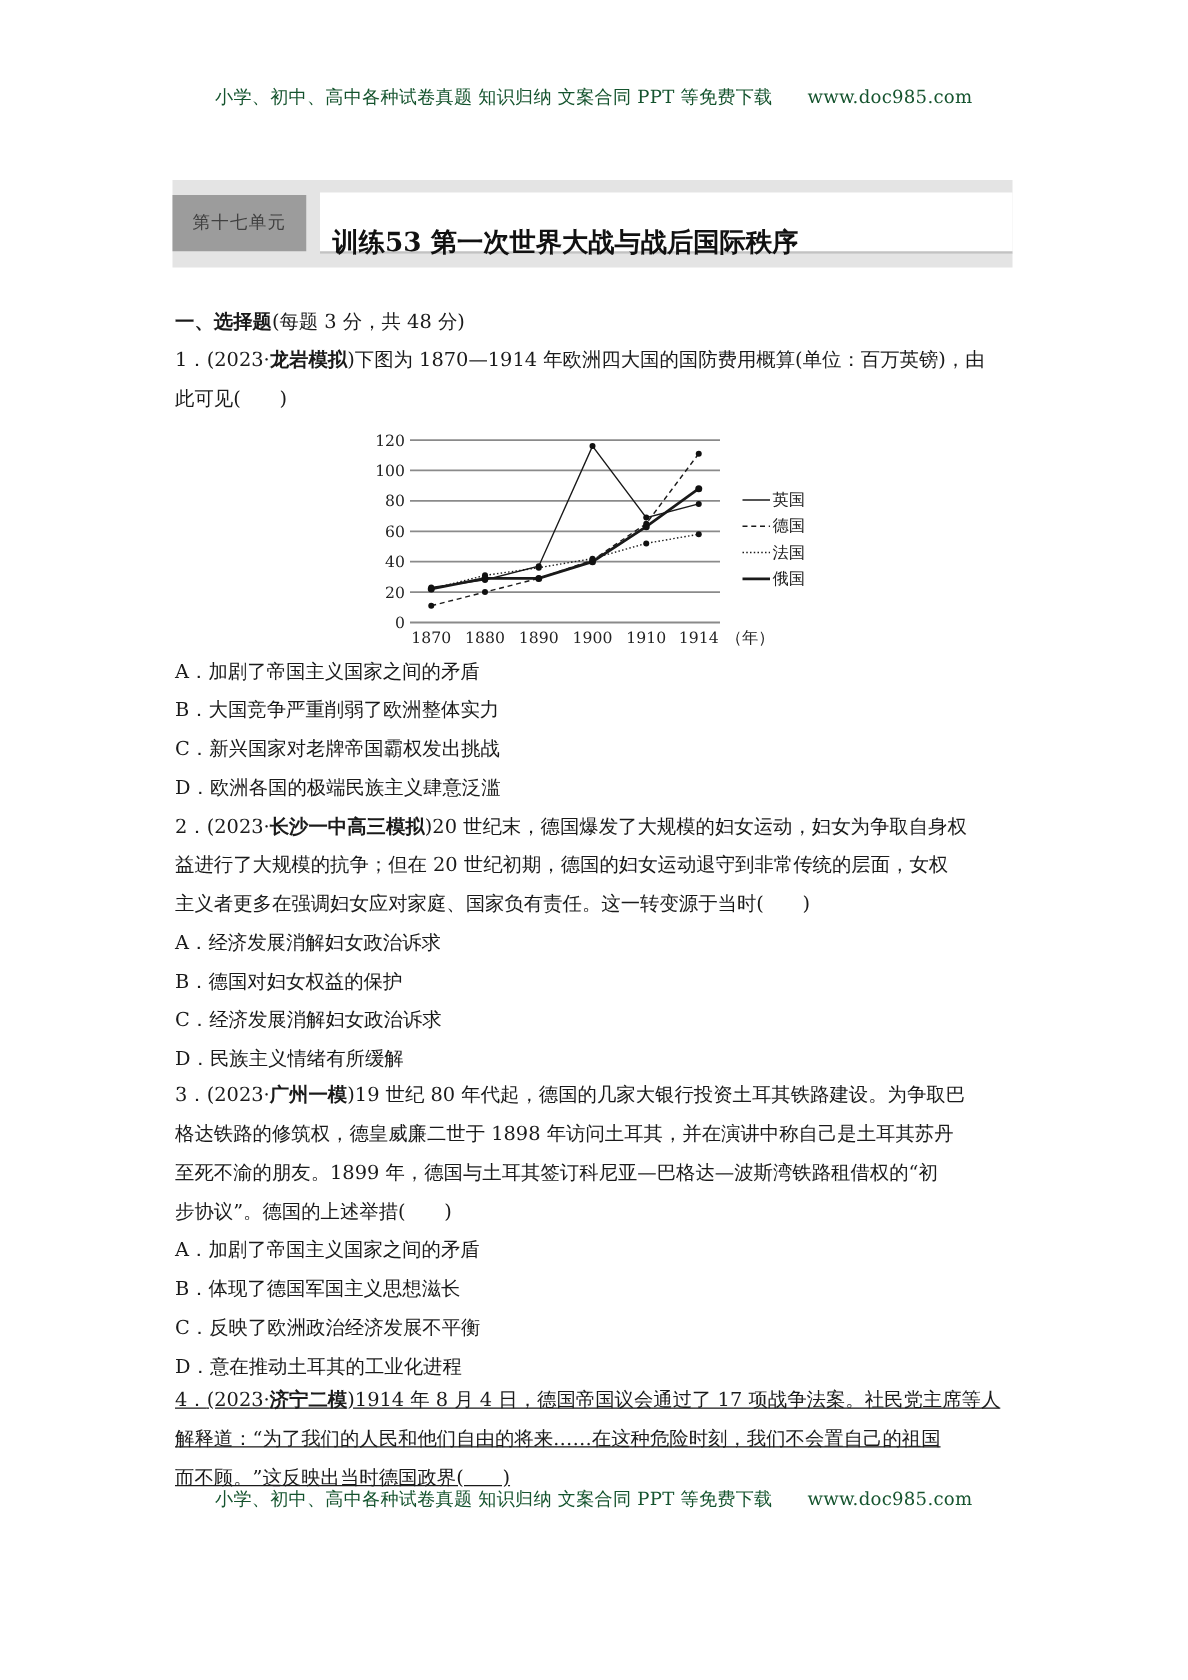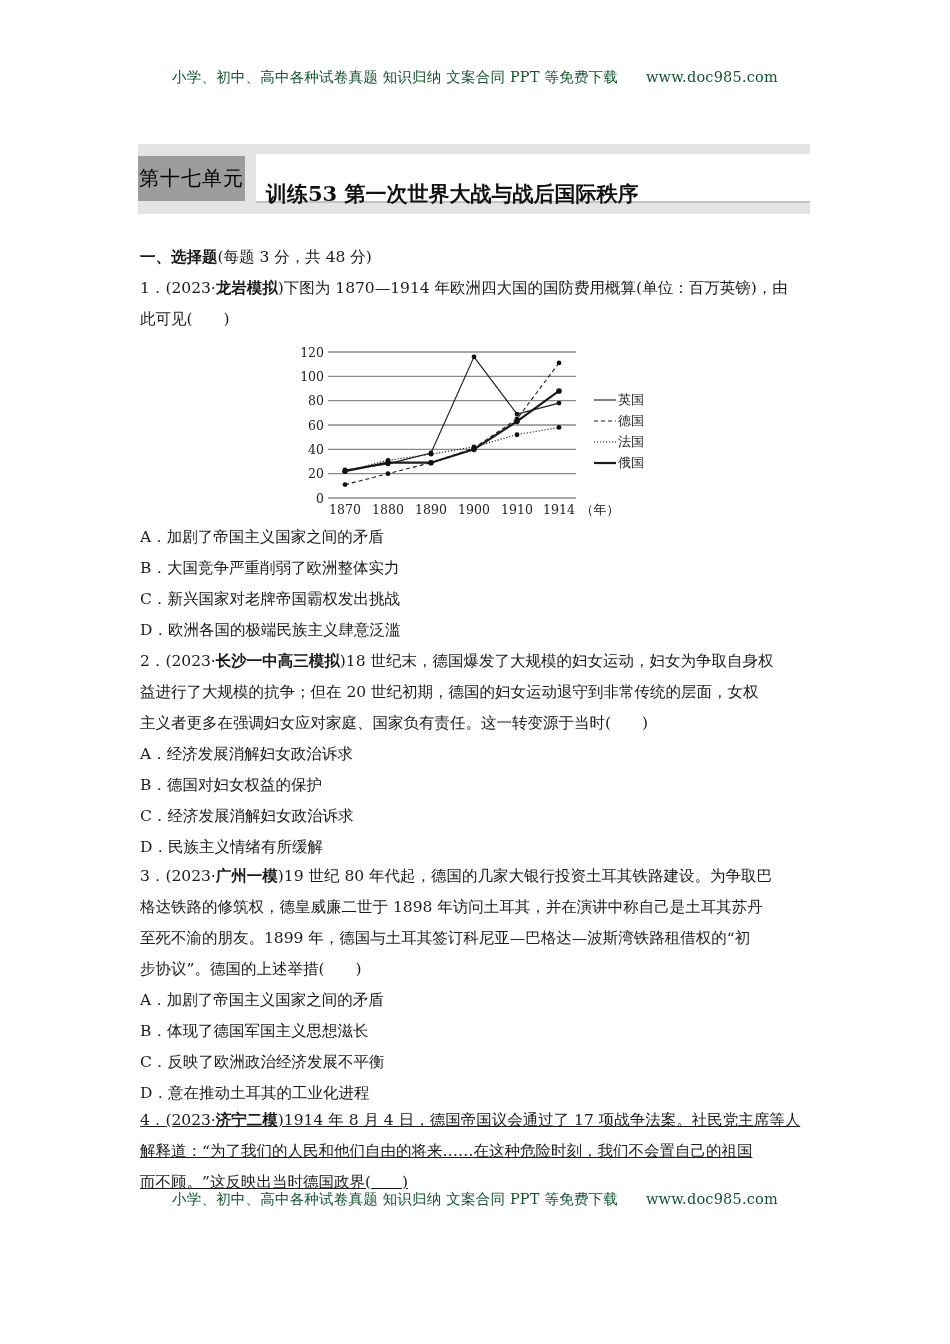--- a/index.html
+++ b/index.html
@@ -4,22 +4,22 @@
 <style>
   html, body { margin: 0; padding: 0; background: #ffffff; }
   body { width: 950px; height: 1344px; position: relative; overflow: hidden;
          font-family: "DejaVu Serif", "Liberation Serif", serif; color: #1a1a1a; }
   .banner { position: absolute; left: 0; width: 950px; text-align: center;
             font-size: 14.5px; letter-spacing: 0.2px; color: #14532d; }
   .banner .url { margin-left: 28px; }
   .unit-header { position: absolute; left: 138px; top: 144px; width: 672px; height: 70px;
                  background: #e4e4e4; }
   .unit-tag { position: absolute; left: 0; top: 12px; width: 107px; height: 45px;
-              background: #9c9c9c; color: #000000; font-family: "DejaVu Sans", sans-serif;
-              font-size: 20px; line-height: 45px; text-align: center; letter-spacing: 1px; }
+              background: #9c9c9c; color: #404040; font-family: "DejaVu Sans", sans-serif;
+              font-size: 14px; line-height: 45px; text-align: center; letter-spacing: 1px; }
   .unit-title-box { position: absolute; left: 118px; top: 10px; right: 0; height: 47px;
                     background: #fff; border-bottom: 2px solid #c2c2c2; }
   .unit-title { position: absolute; left: 10px; top: 0; line-height: 47px;
                 font-family: "DejaVu Serif", serif; font-weight: bold; font-size: 21px; color: #111; margin-top: 16px; }
   .content { position: absolute; left: 140px; width: 672px; font-size: 15.5px; line-height: 31px; }
   .line { display: block; white-space: nowrap; }
   .bold { font-weight: bold; font-family: "DejaVu Sans", sans-serif; }
   .src { font-weight: bold; font-family: "DejaVu Sans", sans-serif; }
   .opt { display: block; height: 31px; white-space: nowrap; }
   .chart-wrap { position: absolute; left: 290px; top: 340px; width: 380px; height: 182px; }
@@ -108,21 +108,21 @@
 </div>
 
 <div class="content" style="top:522px;">
   <span class="opt"><span>A．</span><span>加剧了帝国主义国家之间的矛盾</span></span>
   <span class="opt"><span>B．</span><span>大国竞争严重削弱了欧洲整体实力</span></span>
   <span class="opt"><span>C．</span><span>新兴国家对老牌帝国霸权发出挑战</span></span>
   <span class="opt"><span>D．</span><span>欧洲各国的极端民族主义肆意泛滥</span></span>
 </div>
 
 <div class="content" style="top:646px;">
-  <span class="line"><span>2．</span><span>(2023·</span><span class="src">长沙一中高三模拟</span><span>)18 世纪末，德国爆发了大规模的妇女运动，妇女为争取自身权</span></span>
+  <span class="line"><span>2．</span><span>(2023·</span><span class="src">长沙一中高三模拟</span><span>)20 世纪末，德国爆发了大规模的妇女运动，妇女为争取自身权</span></span>
   <span class="line">益进行了大规模的抗争；但在 20 世纪初期，德国的妇女运动退守到非常传统的层面，女权</span>
   <span class="line">主义者更多在强调妇女应对家庭、国家负有责任。这一转变源于当时(　　)</span>
   <span class="opt"><span>A．</span><span>经济发展消解妇女政治诉求</span></span>
   <span class="opt"><span>B．</span><span>德国对妇女权益的保护</span></span>
   <span class="opt"><span>C．</span><span>经济发展消解妇女政治诉求</span></span>
   <span class="opt"><span>D．</span><span>民族主义情绪有所缓解</span></span>
 </div>
 
 <div class="content" style="top:861px;">
   <span class="line"><span>3．</span><span>(2023·</span><span class="src">广州一模</span><span>)19 世纪 80 年代起，德国的几家大银行投资土耳其铁路建设。为争取巴</span></span>

